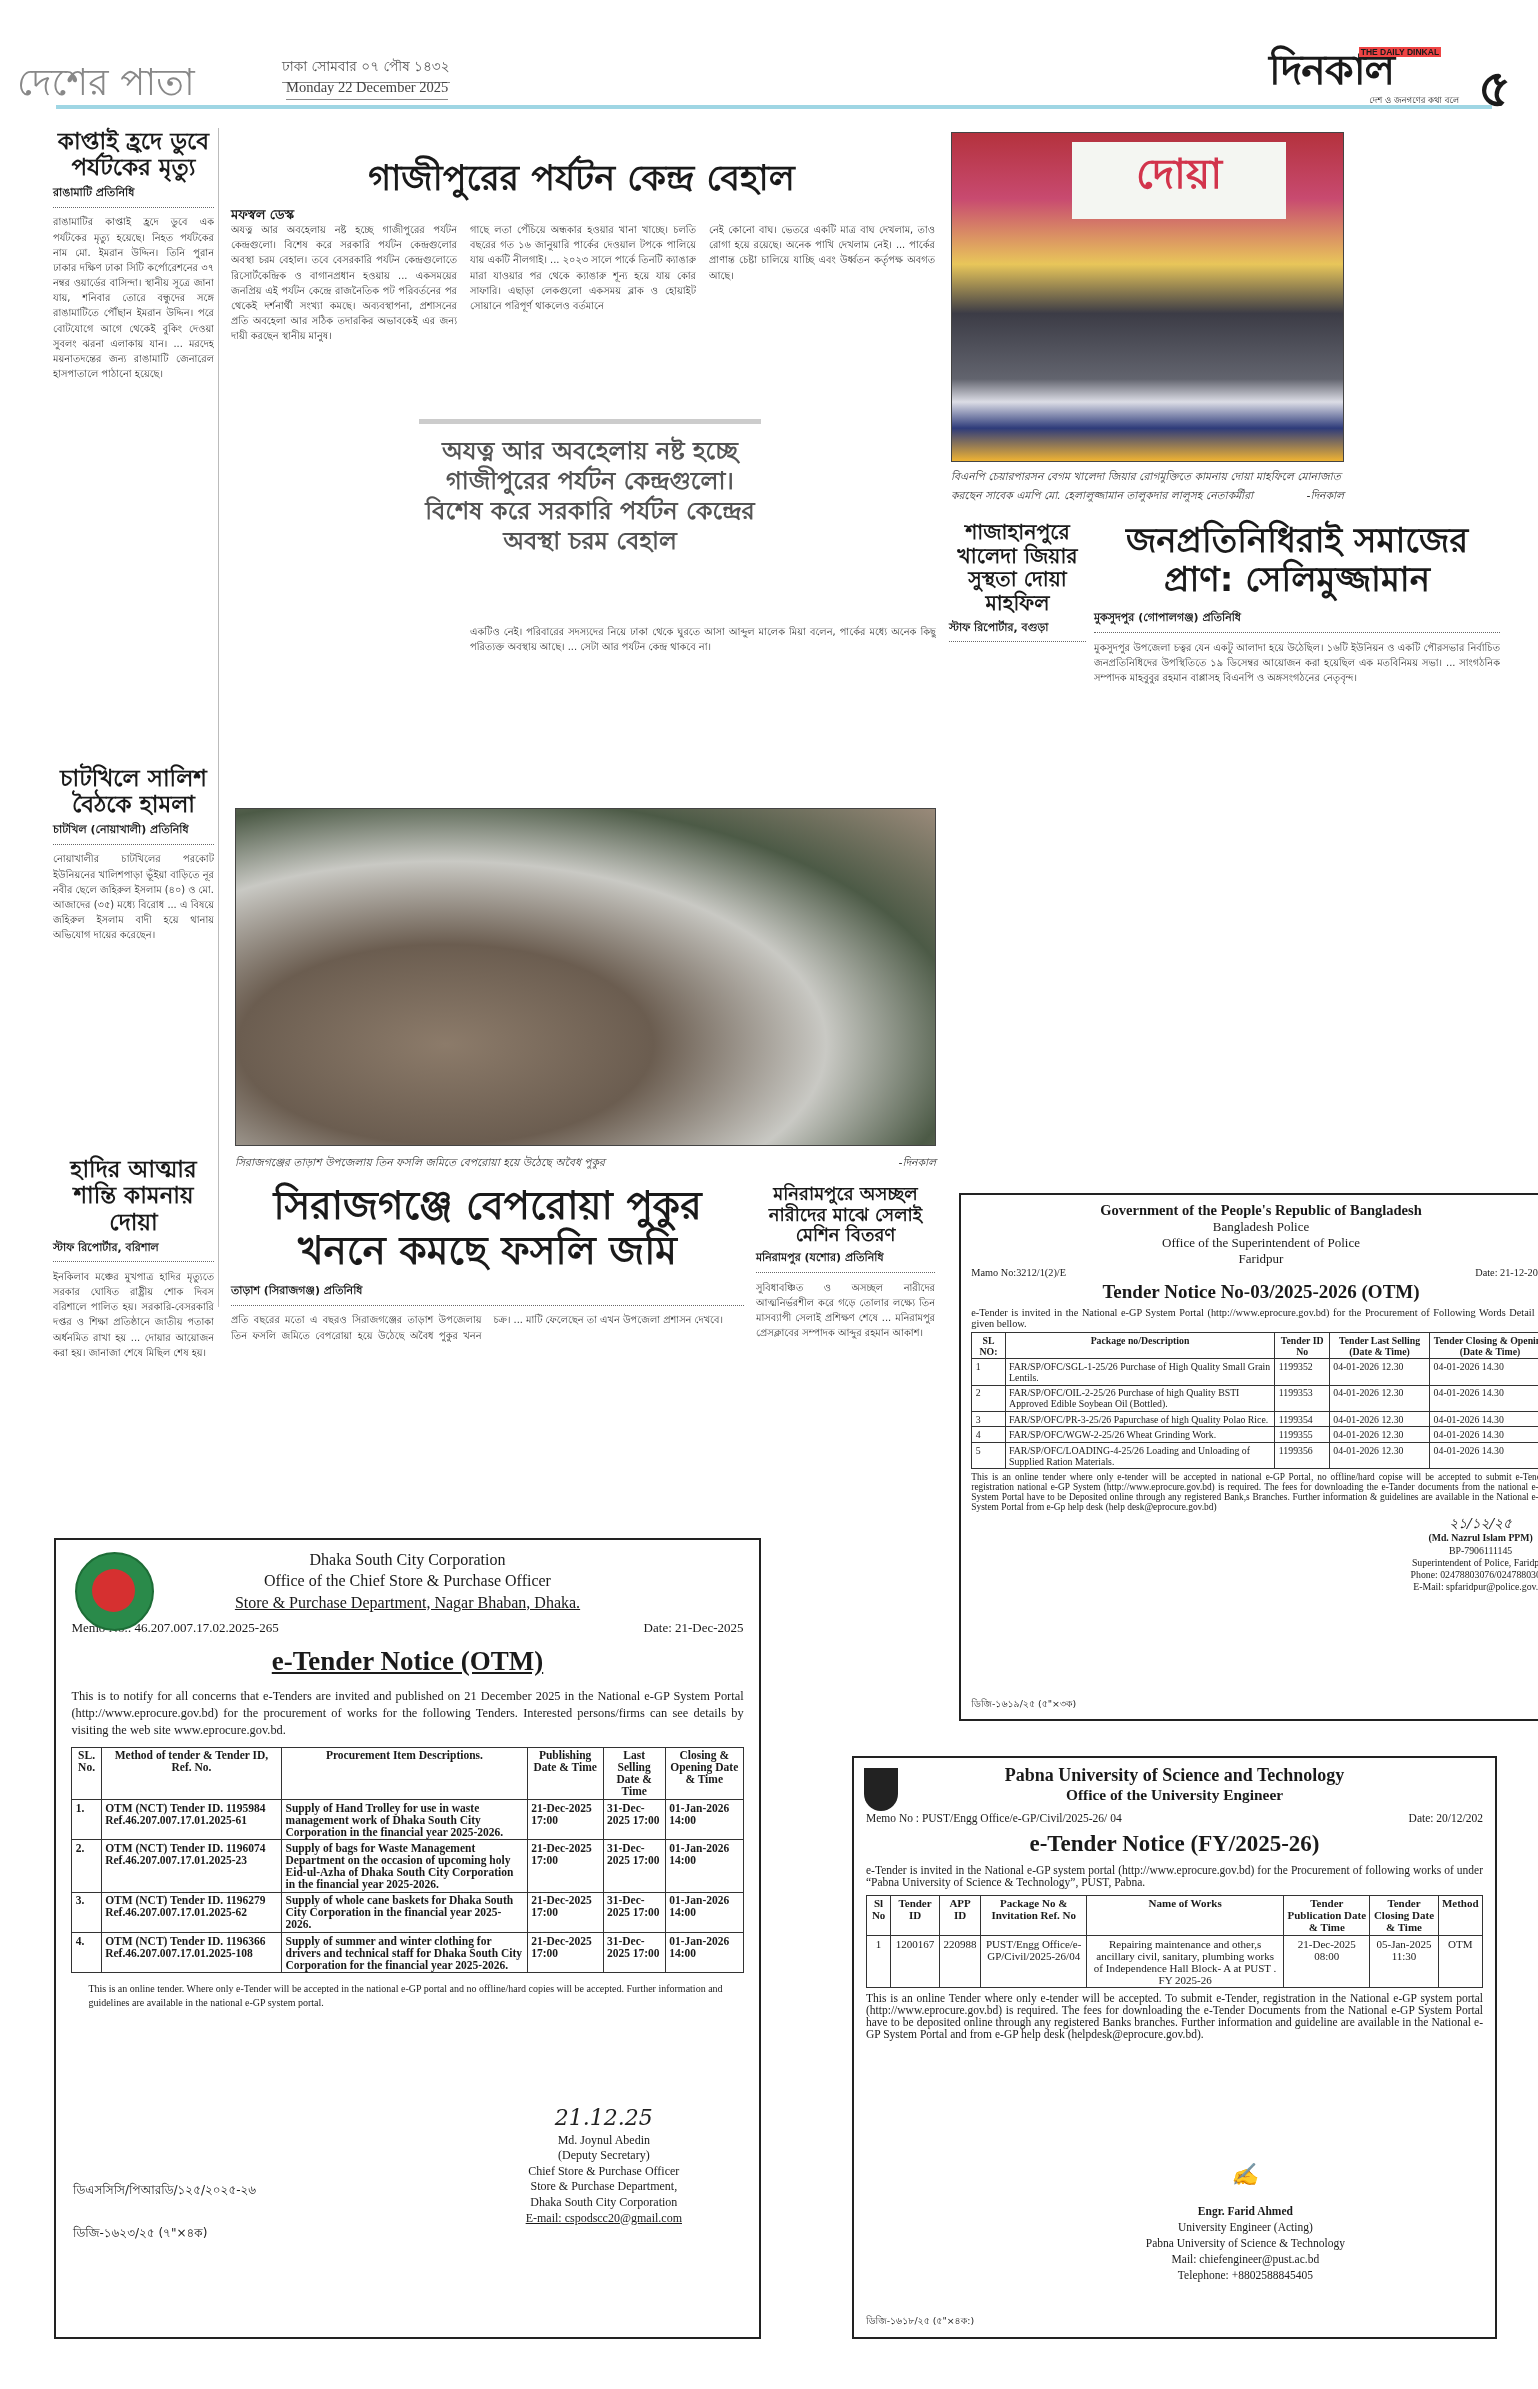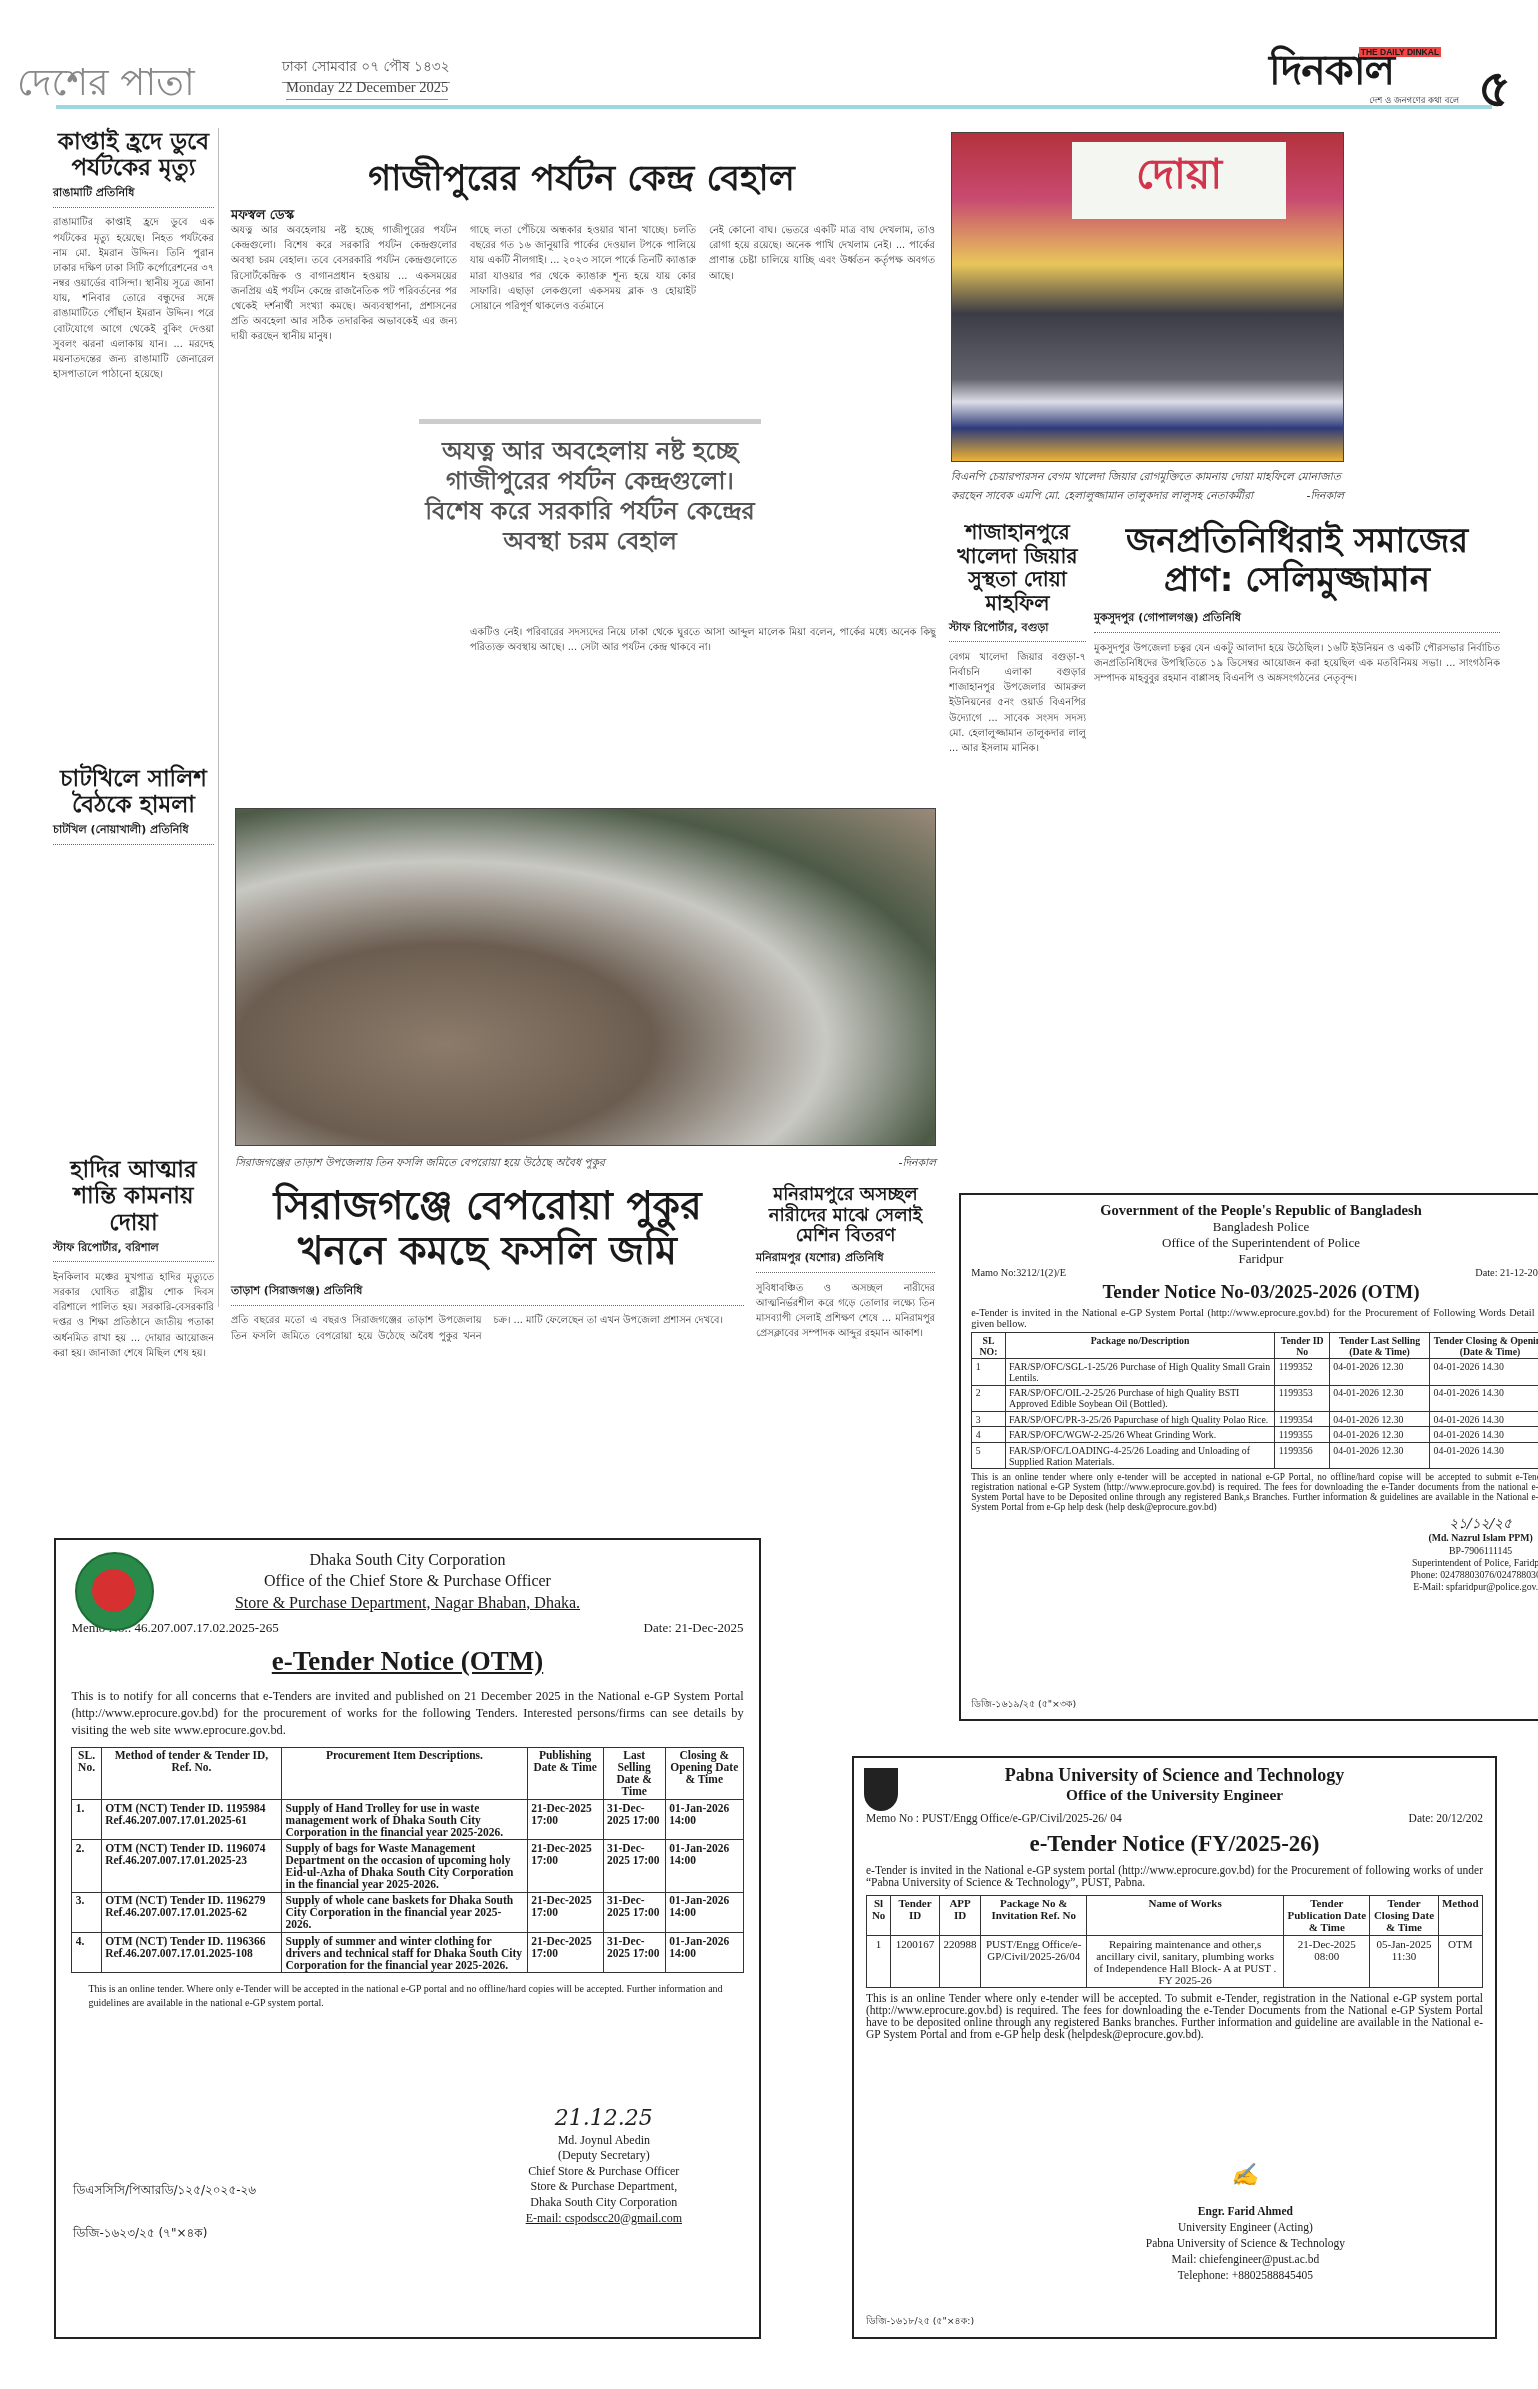--- a/index.html
+++ b/index.html
@@ -66,32 +66,32 @@
   <div style="position:absolute;left:120px;top:8.5px;width:214px;height:77px;background:#f4f6f2;text-align:center;color:#d2344c;font-size:41px;font-weight:bold;font-family:'DejaVu Sans',sans-serif;">দোয়া</div>
 </div>
 <div class="abs caption" style="left:951px;top:468px;width:393px;">
   <span>বিএনপি চেয়ারপারসন বেগম খালেদা জিয়ার রোগমুক্তিতে কামনায় দোয়া মাহফিলে মোনাজাত করছেন সাবেক এমপি মো. হেলালুজ্জামান তালুকদার লালুসহ নেতাকর্মীরা</span>
   <span style="float:right;">-দিনকাল</span>
 </div>
 
 <div class="abs" style="left:949px;top:521px;width:137px;">
   <div class="hl" style="font-size:20.5px;">শাজাহানপুরে খালেদা জিয়ার সুস্থতা দোয়া মাহফিল</div>
   <div class="byline" style="margin-top:3.4px;">স্টাফ রিপোর্টার, বগুড়া</div>
-  <div class="body-text" style="height:547px;margin-top:6.8px;">বেগম খালেদা জিয়ার বগুড়া-৭ নির্বাচনি এলাকা বগুড়ার শাজাহানপুর উপজেলার আমরুল ইউনিয়নের ৫নং ওয়ার্ড বিএনপির উদ্যোগে ... সাবেক সংসদ সদস্য মো. হেলালুজ্জামান তালুকদার লালু ... আর ইসলাম মানিক।</div>
 </div>
 
 <div class="abs" style="left:1094px;top:521px;width:406px;">
   <div class="hl" style="font-size:34px;">জনপ্রতিনিধিরাই সমাজের প্রাণ: সেলিমুজ্জামান</div>
   <div class="byline" style="margin-top:10.3px;">মুকসুদপুর (গোপালগঞ্জ) প্রতিনিধি</div>
   <div class="body-text" style="height:513px;margin-top:6.8px;">মুকসুদপুর উপজেলা চত্বর যেন একটু আলাদা হয়ে উঠেছিল। ১৬টি ইউনিয়ন ও একটি পৌরসভার নির্বাচিত জনপ্রতিনিধিদের উপস্থিতিতে ১৯ ডিসেম্বর আয়োজন করা হয়েছিল এক মতবিনিময় সভা। ... সাংগঠনিক সম্পাদক মাহবুবুর রহমান বাপ্পাসহ বিএনপি ও অঙ্গসংগঠনের নেতৃবৃন্দ।</div>
 </div>
 
 <div class="abs" style="left:53px;top:765px;width:161px;">
   <div class="hl" style="font-size:23px;">চাটখিলে সালিশ বৈঠকে হামলা</div>
   <div class="byline" style="margin-top:3.4px;">চাটখিল (নোয়াখালী) প্রতিনিধি</div>
+  <div class="body-text" style="height:291px;margin-top:6.8px;">নোয়াখালীর চাটখিলের পরকোট ইউনিয়নের খালিশপাড়া ভূঁইয়া বাড়িতে নূর নবীর ছেলে জহিরুল ইসলাম (৪০) ও মো. আজাদের (৩৫) মধ্যে বিরোধ ... এ বিষয়ে জহিরুল ইসলাম বাদী হয়ে থানায় অভিযোগ দায়ের করেছেন।</div>
 </div>
 
 <div class="abs photo2" style="left:235px;top:808px;width:701px;height:338px;"></div>
 <div class="abs caption" style="left:235px;top:1154px;width:701px;">
   <span>সিরাজগঞ্জের তাড়াশ উপজেলায় তিন ফসলি জমিতে বেপরোয়া হয়ে উঠেছে অবৈধ পুকুর</span>
   <span style="float:right;">-দিনকাল</span>
 </div>
 
 <div class="abs" style="left:53px;top:1156px;width:161px;">
   <div class="hl" style="font-size:23px;">হাদির আত্মার শান্তি কামনায় দোয়া</div>

